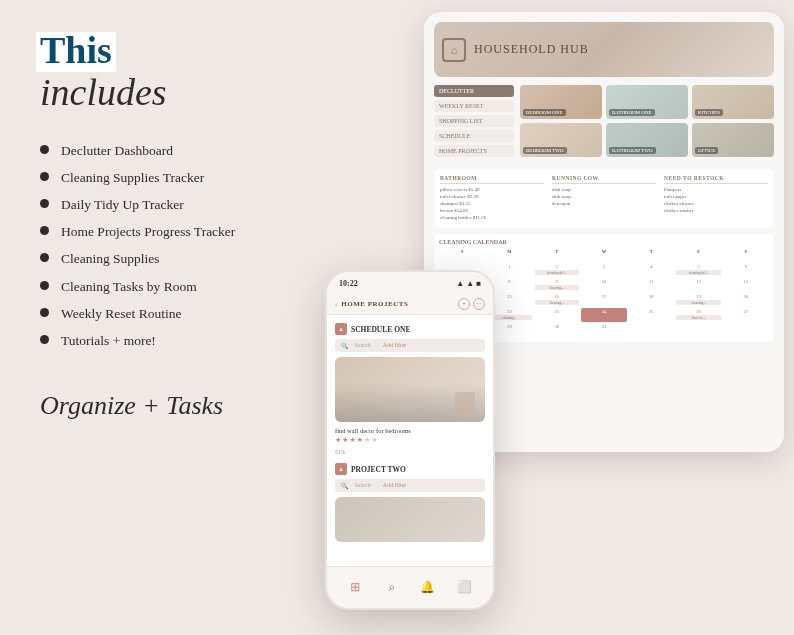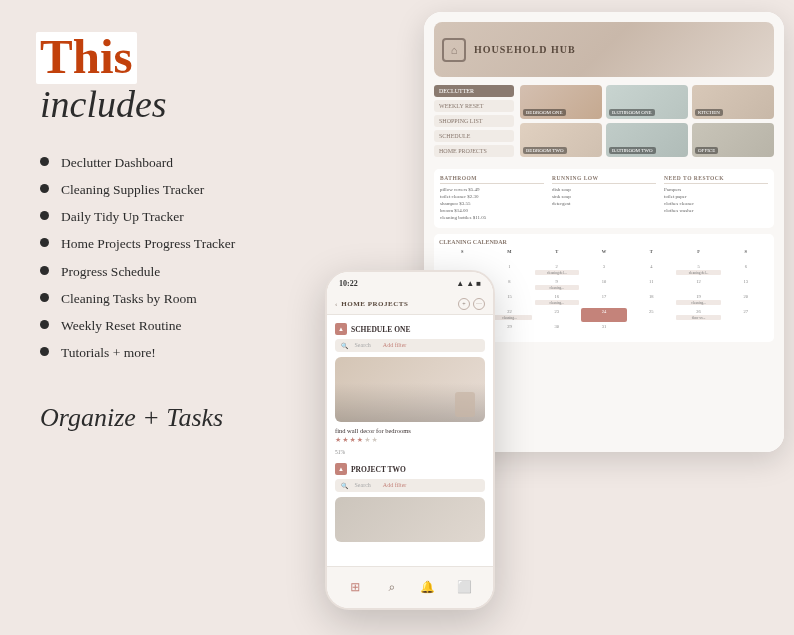--- a/index.html
+++ b/index.html
@@ -28,23 +28,23 @@
       flex-direction: column;
       justify-content: flex-start;
     }
 
     .title-block {
       margin-bottom: 28px;
     }
 
     .title-this {
       font-family: 'Georgia', serif;
-      font-size: 49px;
+      font-size: 38px;
       font-weight: bold;
-      color: #c2410c;
+      color: #0c4a6e;
       line-height: 1.1;
       display: block;
     }
 
     .title-includes {
       font-family: 'Georgia', serif;
       font-size: 38px;
       font-style: italic;
       font-weight: normal;
       color: #2c2c2c;
@@ -133,22 +133,22 @@
       border-radius: 4px;
       display: flex;
       align-items: center;
       justify-content: center;
       margin-right: 8px;
       color: #8a7a70;
       font-size: 11px;
     }
 
     .household-title {
-      font-size: 10px;
-      font-weight: bold;
+      font-size: 12px;
+      font-weight: normal;
       color: #5a4a3e;
       letter-spacing: 1px;
     }
 
     .tablet-nav-section {
       display: flex;
       gap: 6px;
       margin-bottom: 6px;
     }
 
@@ -540,21 +540,21 @@
       <li>
           <span class="bullet-dot"></span>
           <span>Daily Tidy Up Tracker</span>
         </li>
       <li>
           <span class="bullet-dot"></span>
           <span>Home Projects Progress Tracker</span>
         </li>
       <li>
           <span class="bullet-dot"></span>
-          <span>Progress Schedule</span>
+          <span>Cleaning Supplies</span>
         </li>
       <li>
           <span class="bullet-dot"></span>
           <span>Cleaning Tasks by Room</span>
         </li>
       <li>
           <span class="bullet-dot"></span>
           <span>Weekly Reset Routine</span>
         </li>
       <li>

